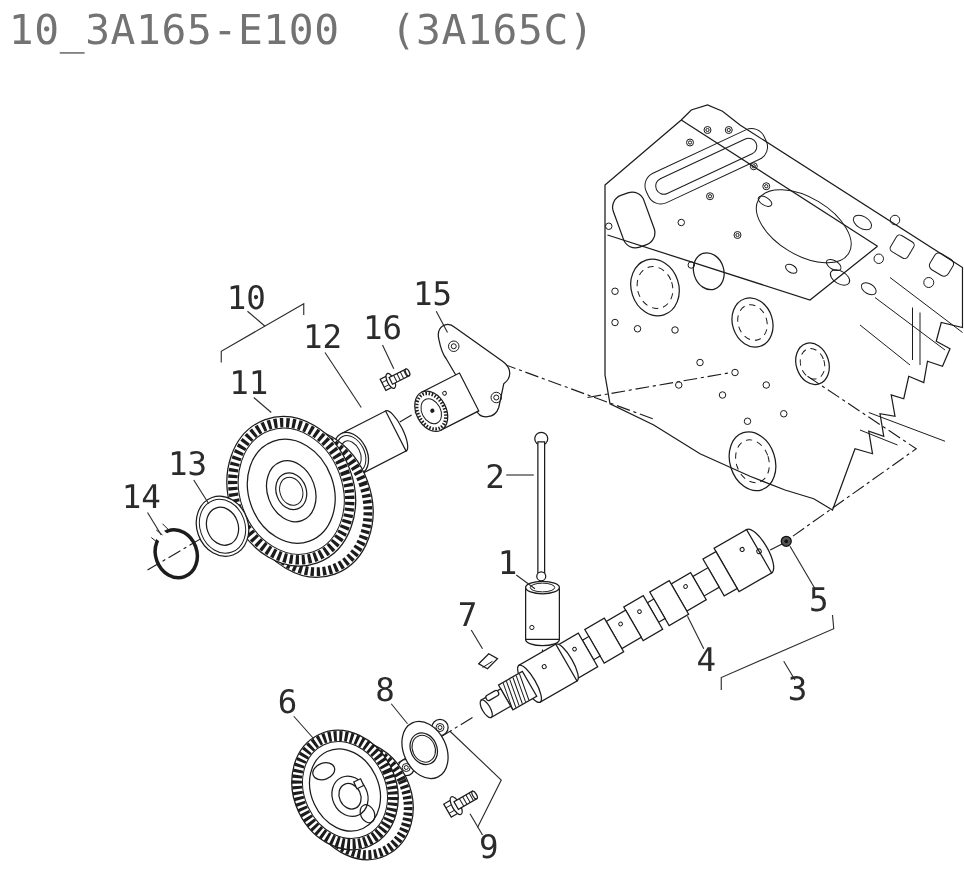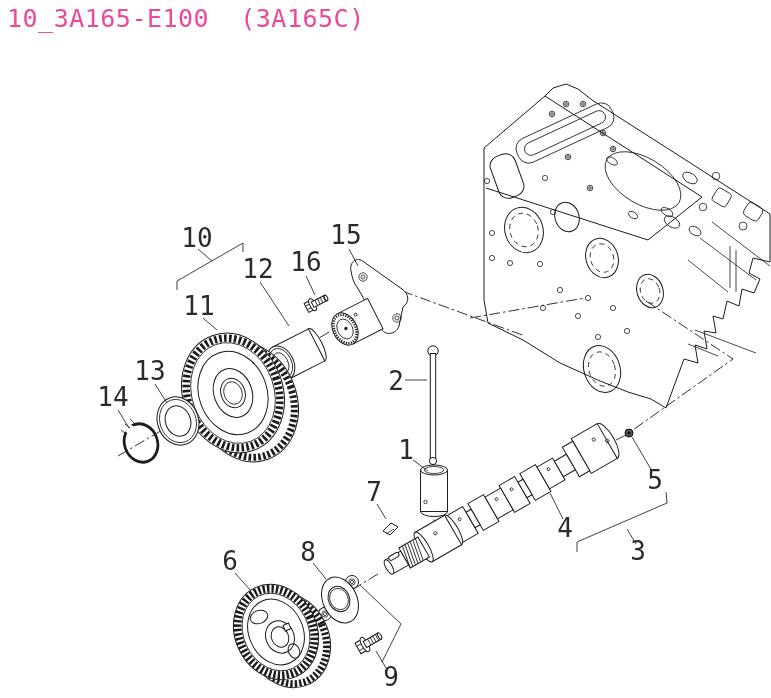--- a/index.html
+++ b/index.html
@@ -1,19 +1,19 @@
 <!DOCTYPE html>
 <html><head>
 <meta charset="utf-8">
 <style>
   html,body{margin:0;padding:0;background:#fff;}
   .page{position:relative;width:771px;height:698px;background:#ffffff;overflow:hidden;
         font-family:"DejaVu Sans Mono",monospace;}
-  .title{position:absolute;left:7px;top:4px;font-size:25px;letter-spacing:0.5px;
-         color:#ec4899;white-space:pre;font-weight:400;}
+  .title{position:absolute;left:7px;top:4px;font-size:33px;letter-spacing:0.5px;
+         color:#737373;white-space:pre;font-weight:400;}
   svg text{font-family:"DejaVu Sans Mono",monospace;font-size:26px;fill:#2b2b2b;}
   .ln{stroke:#1c1c1c;fill:none;stroke-width:1;}
   .fw{fill:#ffffff;stroke:#1c1c1c;stroke-width:1;}
   .thin{stroke:#1c1c1c;fill:none;stroke-width:0.8;}
   .axis{stroke:#1c1c1c;fill:none;stroke-width:0.9;stroke-dasharray:11 3 2.5 3;}
   .leader{stroke:#2b2b2b;fill:none;stroke-width:0.9;}
 </style>
 </head>
 <body>
 

